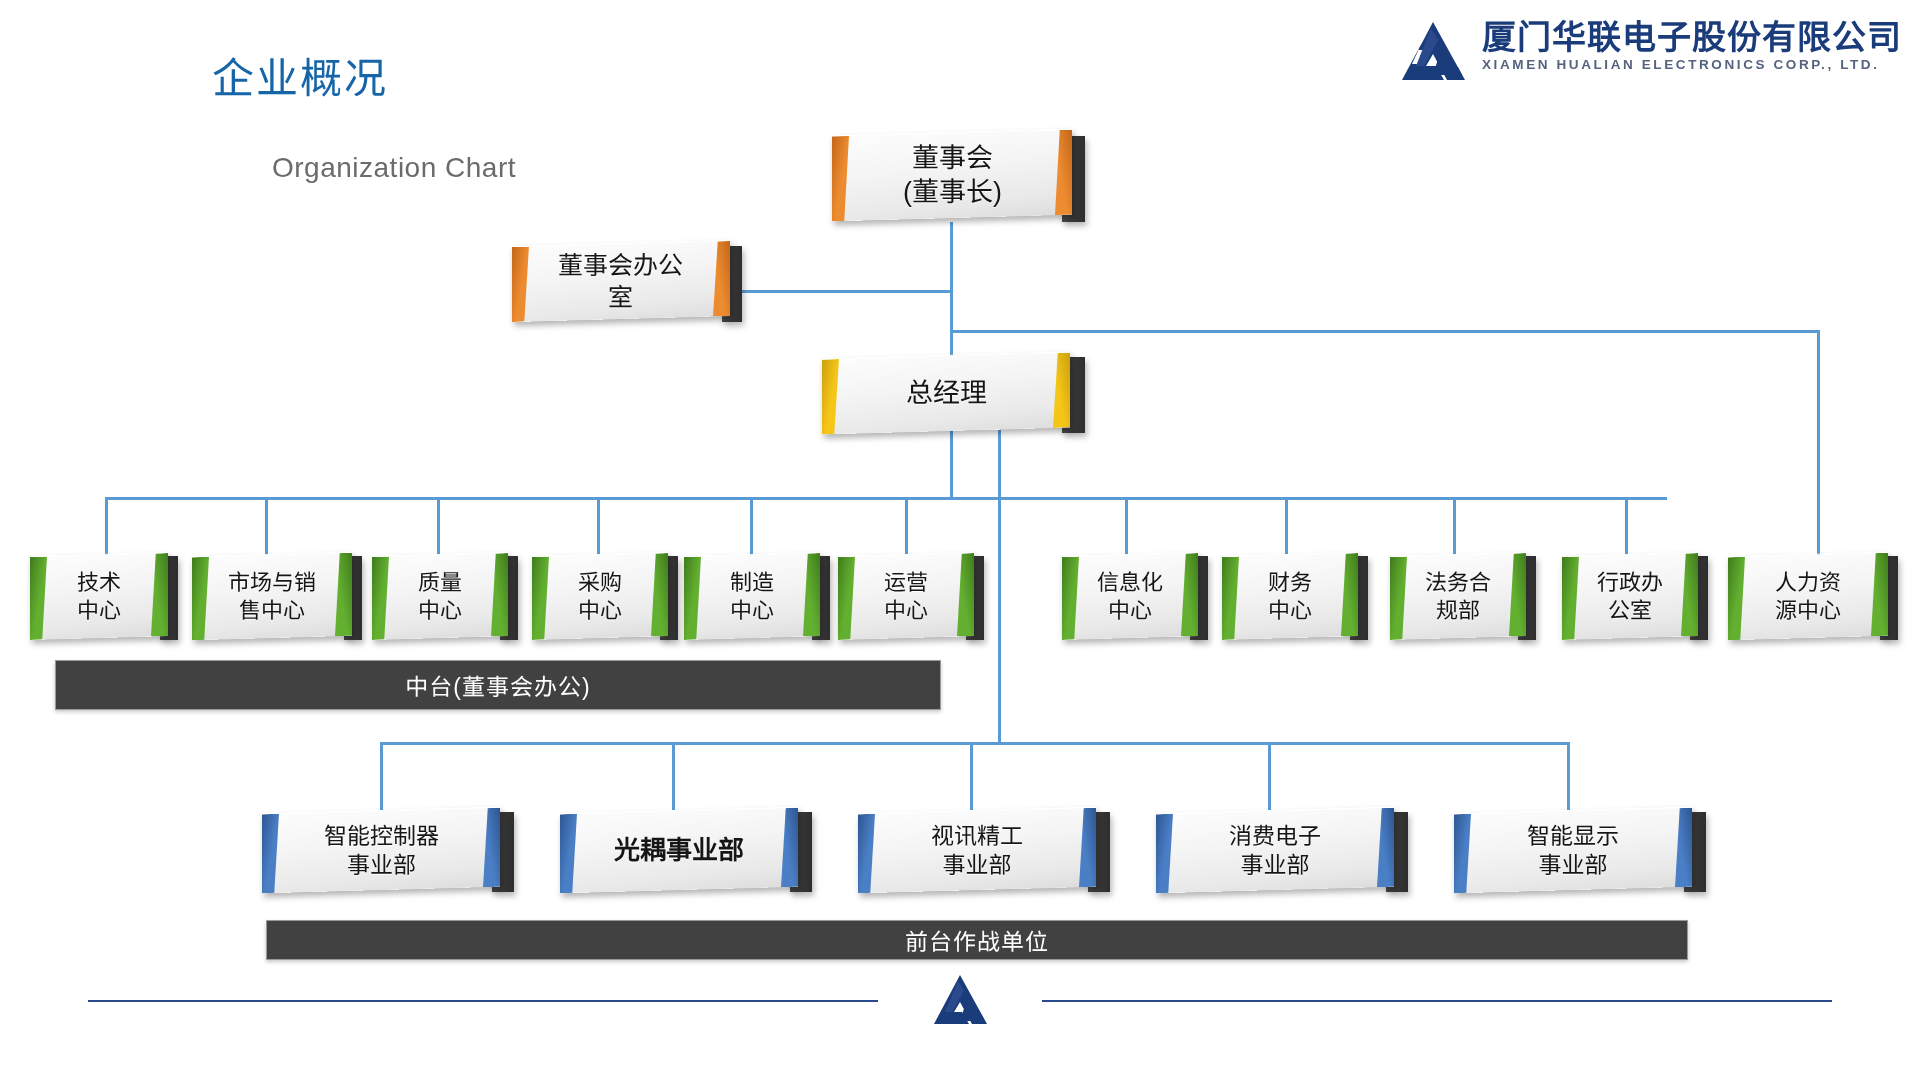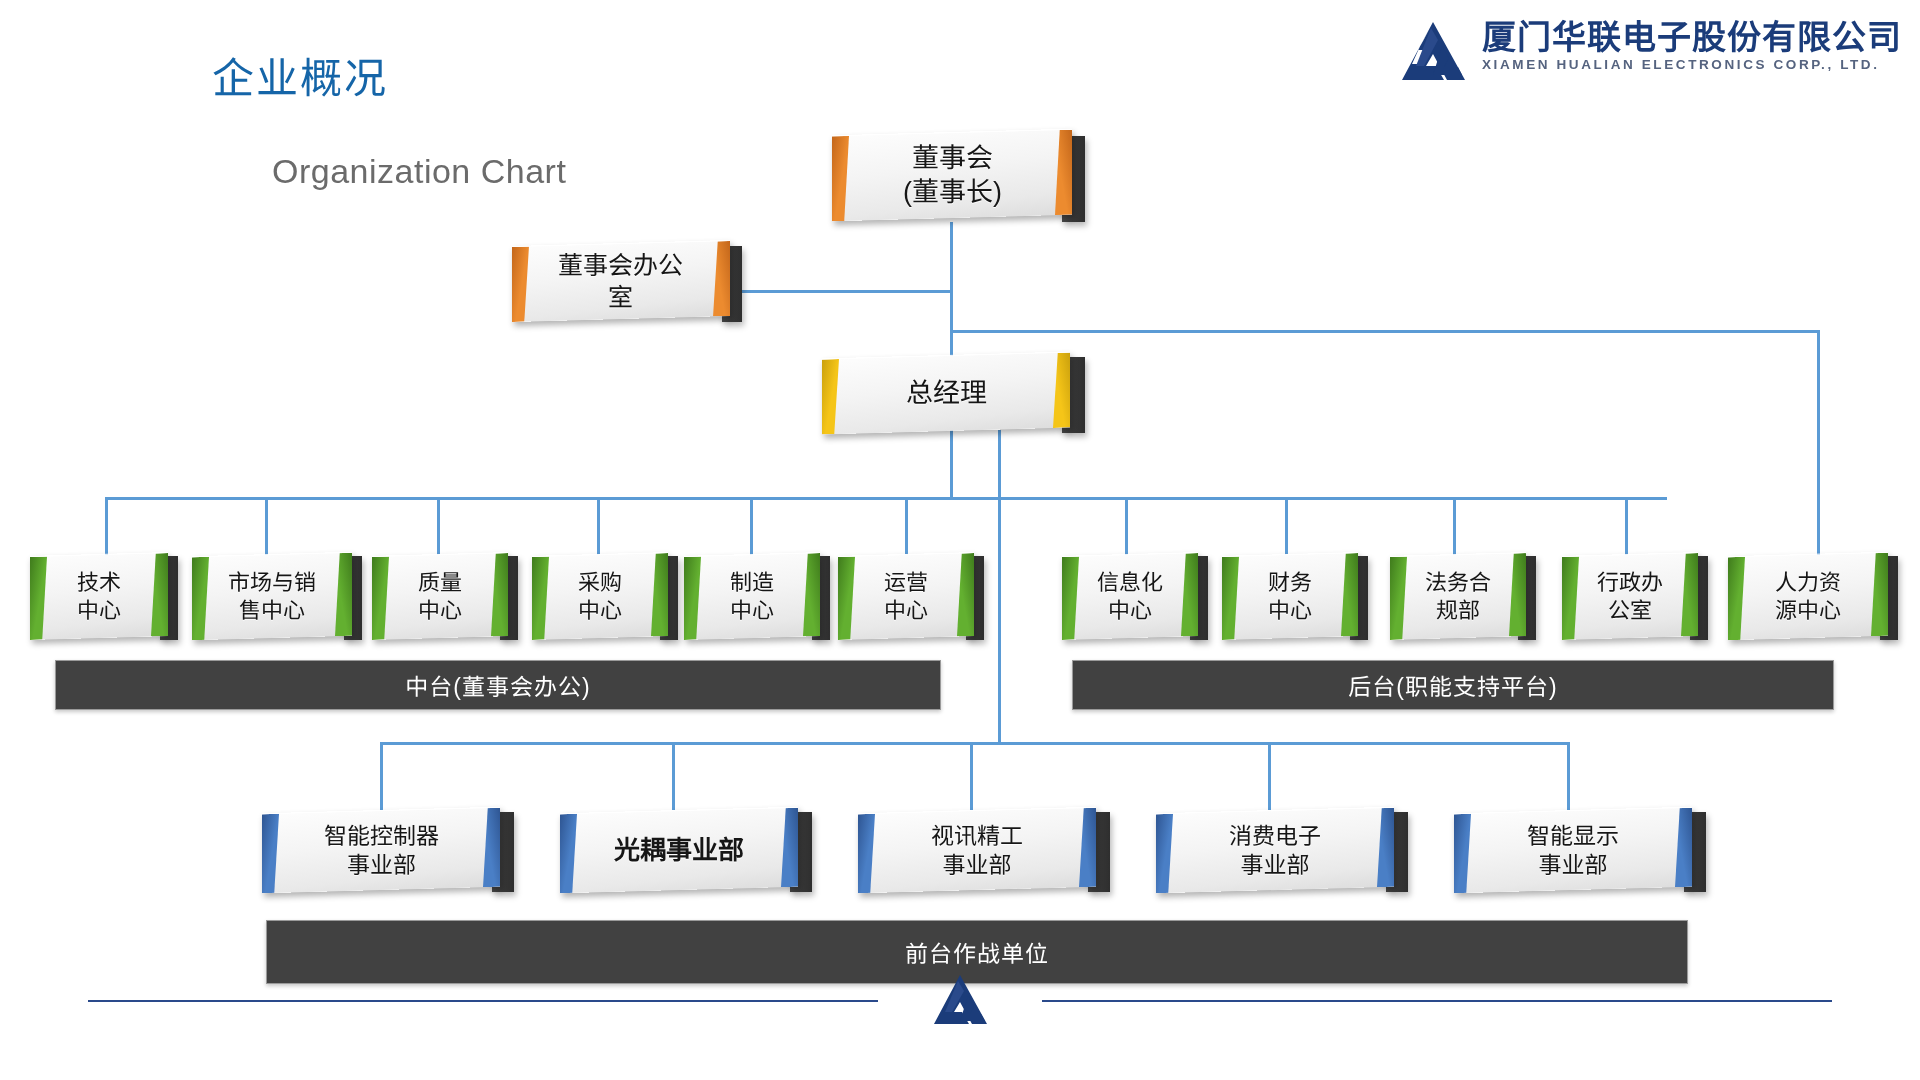--- a/index.html
+++ b/index.html
@@ -62,21 +62,21 @@
     top: 44px;
     font-size: 42px;
     color: #1565a8;
     letter-spacing: 2px;
     white-space: nowrap;
   }
   .hdr-sub {
     position: absolute;
     left: 272px;
     top: 152px;
-    font-size: 34px;
+    font-size: 28px;
     color: #6b6b6b;
     letter-spacing: 0.5px;
     white-space: nowrap;
   }
 
   
   .logo {
     position: absolute;
     right: 18px;
     top: 20px;
@@ -353,23 +353,20 @@
   <div class="node green t-unit" style="left:1728px; top:554px; width:160px; height:84px;">
     <div class="lbl">
       <div>人力资</div>
       <div>源中心</div>
     </div>
   </div>
 
   <div class="banner" style="left:55px; top:660px; width:886px; height:50px;">
     <span>中台(董事会办公)</span>
   </div>
-  <div class="banner" style="left:1072px; top:660px; width:762px; height:50px;">
-    <span>后台(职能支持平台)</span>
-  </div>
 
   <div class="slab" style="left:492px; top:812px; width:22px; height:80px;"></div>
   <div class="node blue t-dept" style="left:262px; top:810px; width:238px; height:80px;">
     <div class="lbl">
       <div>智能控制器</div>
       <div>事业部</div>
     </div>
   </div>
 
   <div class="slab" style="left:790px; top:812px; width:22px; height:80px;"></div>
@@ -396,21 +393,21 @@
   </div>
 
   <div class="slab" style="left:1684px; top:812px; width:22px; height:80px;"></div>
   <div class="node blue t-dept" style="left:1454px; top:810px; width:238px; height:80px;">
     <div class="lbl">
       <div>智能显示</div>
       <div>事业部</div>
     </div>
   </div>
 
-  <div class="banner" style="left:266px; top:920px; width:1422px; height:64px;">
+  <div class="banner" style="left:266px; top:920px; width:1422px; height:40px;">
     <span>前台作战单位</span>
   </div>
 
   <div class="footer">
     <div class="f-line left"></div>
     <div class="f-line right"></div>
     <svg class="f-mark" viewBox="0 0 56 52">
       <path d="M28 1 L55 50 L40 50 L28 28 L22 38 L30 38 L37 50 L2 50 Z" fill="#1b3c7a"></path>
       <path d="M26 7 L32 17 L20 38 L13 38 Z" fill="#2a4a8b"></path>
       <path d="M36 22 L42 32 L38 40 L49 40 L53 47 L28 47 Z" fill="#1b3c7a"></path>

